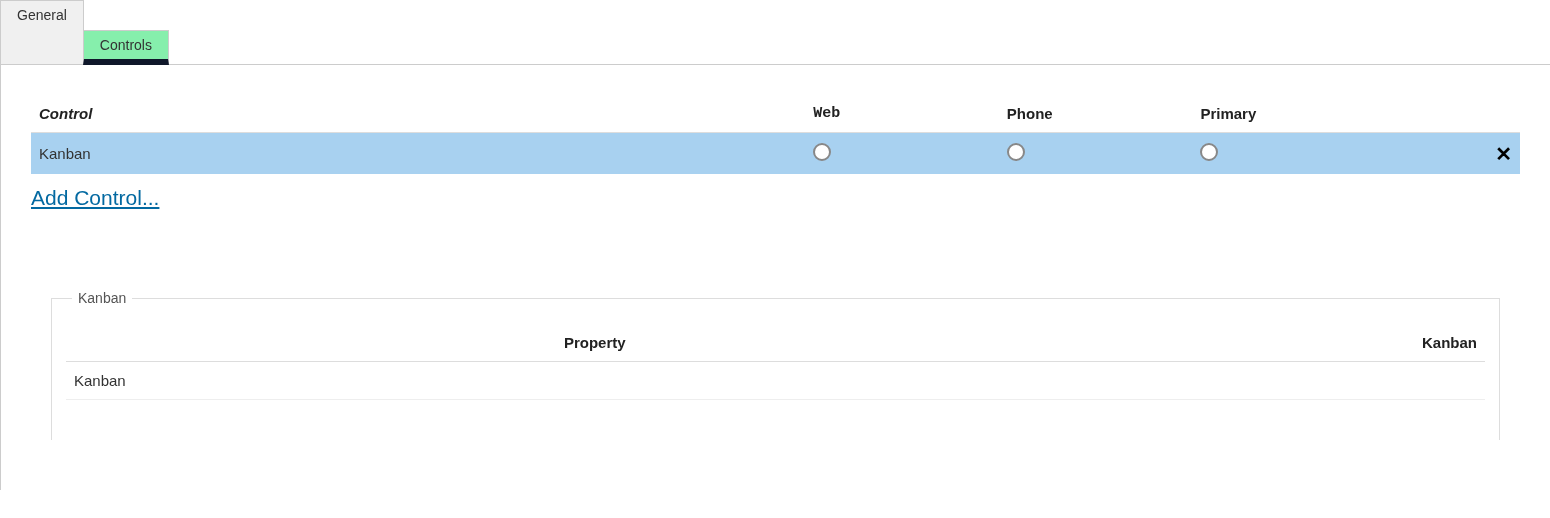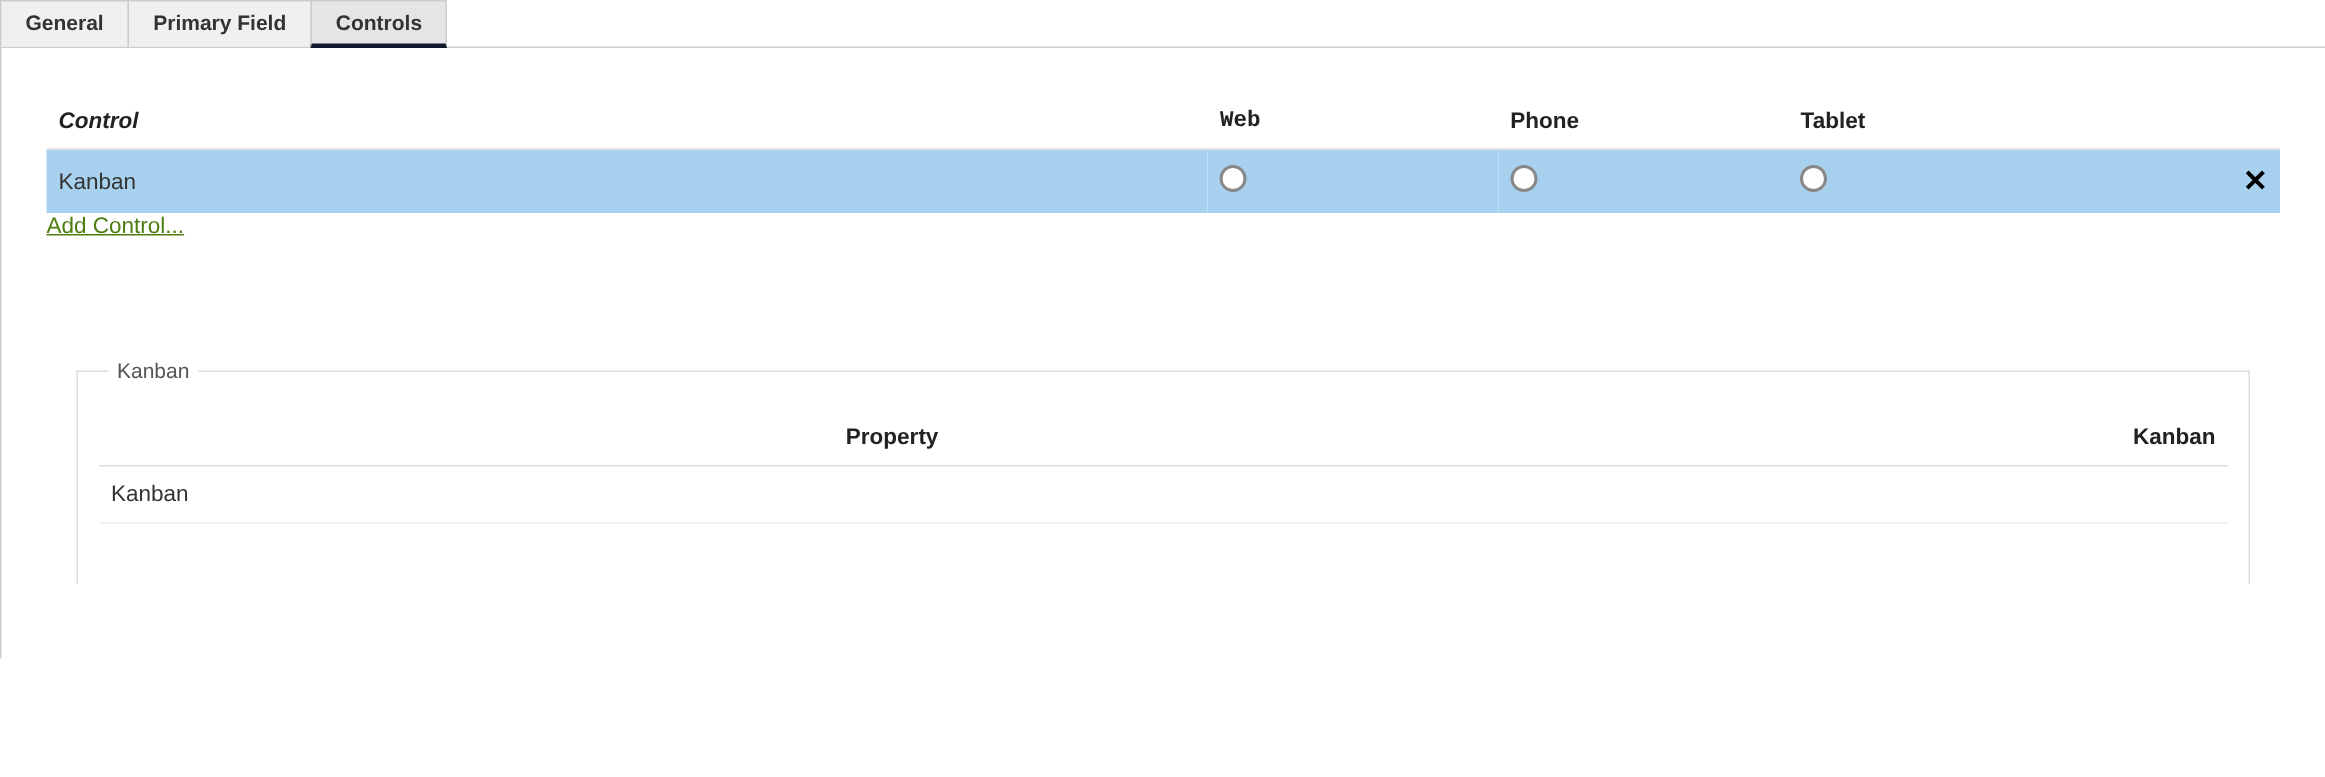--- a/index.html
+++ b/index.html
@@ -21,27 +21,27 @@
     .tab {
       padding: 6px 16px;
       background: #f0f0f0;
       border: 1px solid #ccc;
       border-bottom: none;
       margin-right: -1px;
       font-size: 14px;
       color: #333;
       cursor: pointer;
       position: relative;
-      font-weight: bold;
     }
     .tab.active {
-      background: #e5e5e5;
-      border-bottom: 3px solid #0f172a;
+      background: #86efac;
+      border-bottom: 6px solid #0f172a;
       margin-bottom: -1px;
       z-index: 1;
+      margin-top: 30px;
     }
     .content {
       padding: 30px 30px 10px 30px;
       border-left: 1px solid #ccc;
     }
     .controls-table {
       width: 100%;
       border-collapse: collapse;
     }
     .controls-table thead th {
@@ -93,23 +93,23 @@
     }
     .remove-icon {
       font-size: 20px;
       font-weight: bold;
       color: #000;
       cursor: pointer;
       line-height: 1;
     }
     .add-control-link {
       display: inline-block;
-      margin-top: 0;
-      font-size: 15px;
-      color: #4d7c0f;
+      margin-top: 12px;
+      font-size: 21px;
+      color: #0369a1;
       text-decoration: underline;
       cursor: pointer;
     }
     .fieldset-wrap {
       margin: 80px 20px 0 20px;
       padding-bottom: 40px;
     }
     fieldset {
       border: 1px solid #ddd;
       border-bottom: none;
@@ -140,32 +140,31 @@
       color: #333;
     }
     .props-col-prop { width: 40%; }
     .props-col-val { width: 60%; }
   </style>
 </head>
 <body>
 
 <div class="tabs">
   <div class="tab">General</div>
-  <div class="tab">Primary Field</div>
   <div class="tab active">Controls</div>
 </div>
 
 <div class="content">
   <table class="controls-table">
     <thead>
       <tr>
         <th class="col-control">Control</th>
         <th class="col-web">Web</th>
         <th class="col-phone">Phone</th>
-        <th class="col-tablet">Tablet</th>
+        <th class="col-tablet">Primary</th>
         <th class="col-remove"></th>
       </tr>
     </thead>
     <tbody>
       <tr class="selected">
         <td>Kanban</td>
         <td><span class="radio"></span></td>
         <td><span class="radio"></span></td>
         <td><span class="radio"></span></td>
         <td class="col-remove"><span class="remove-icon">✕</span></td>

